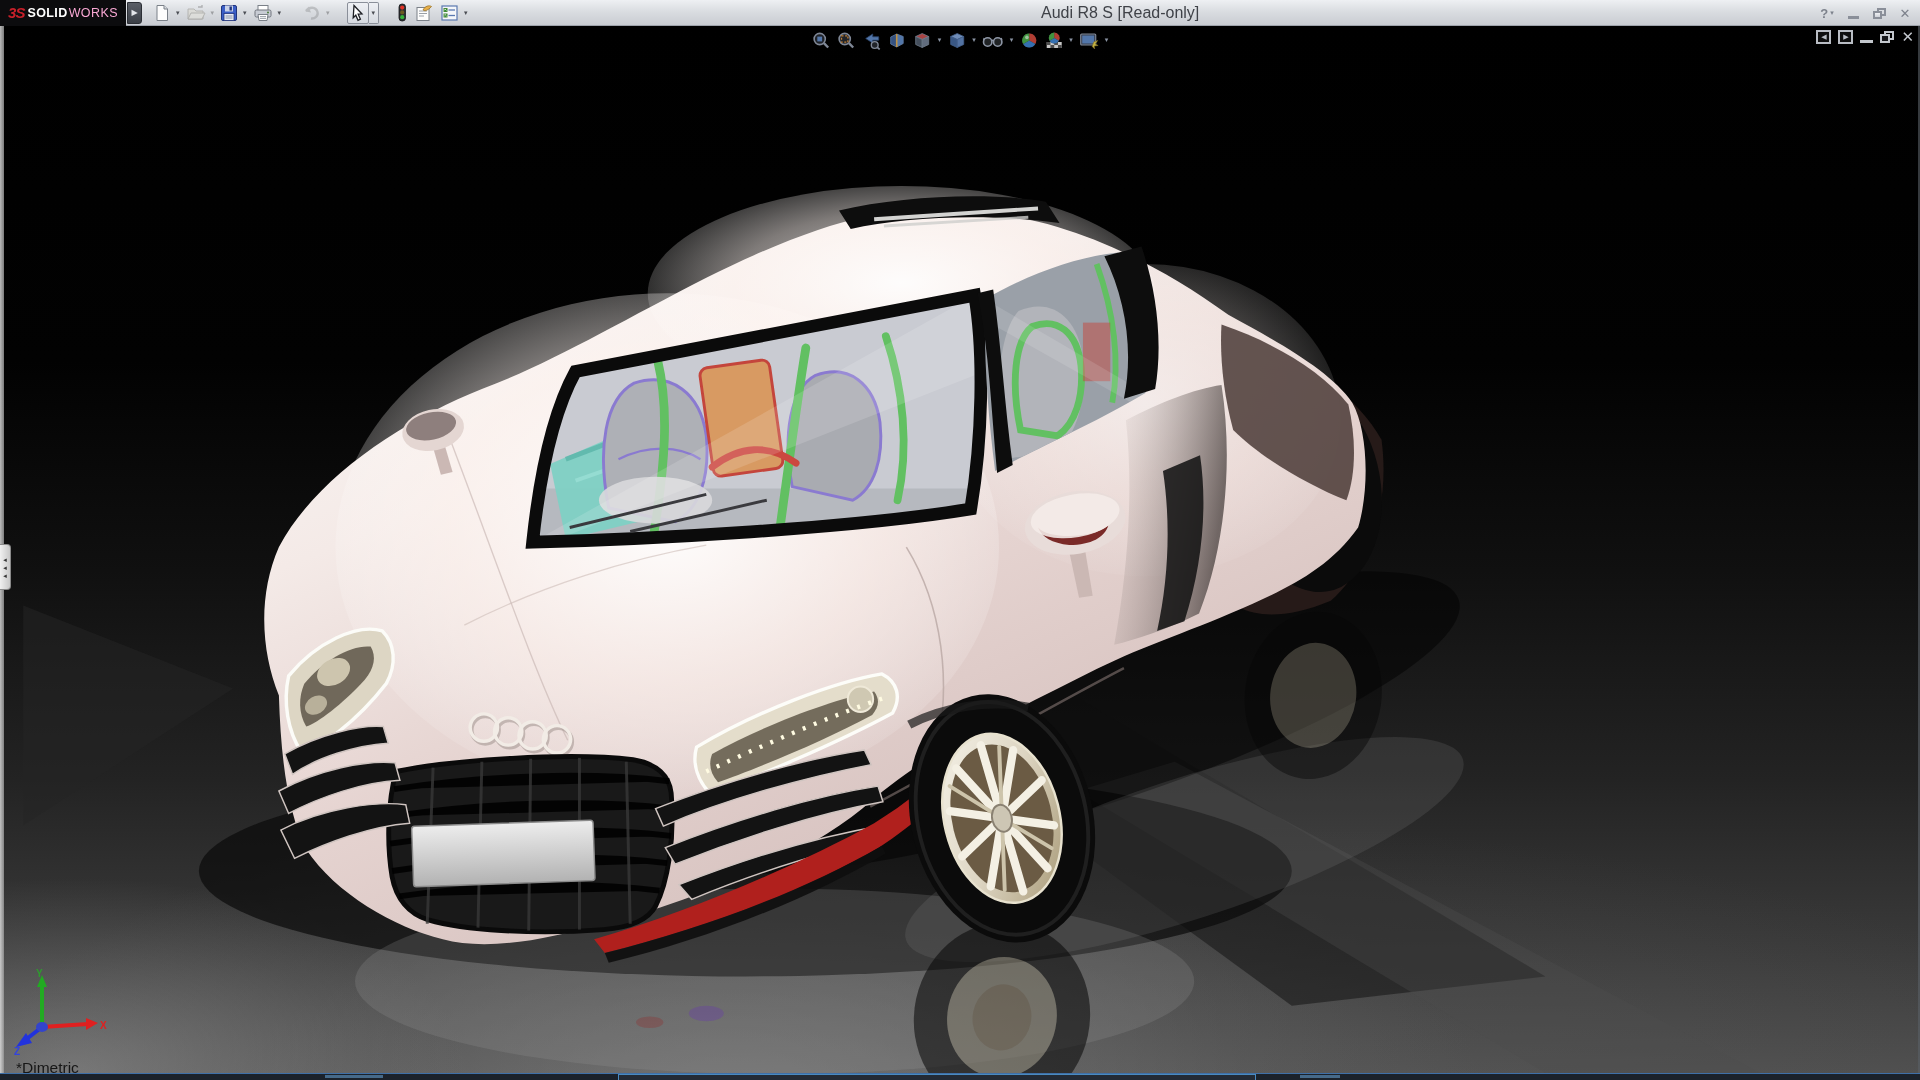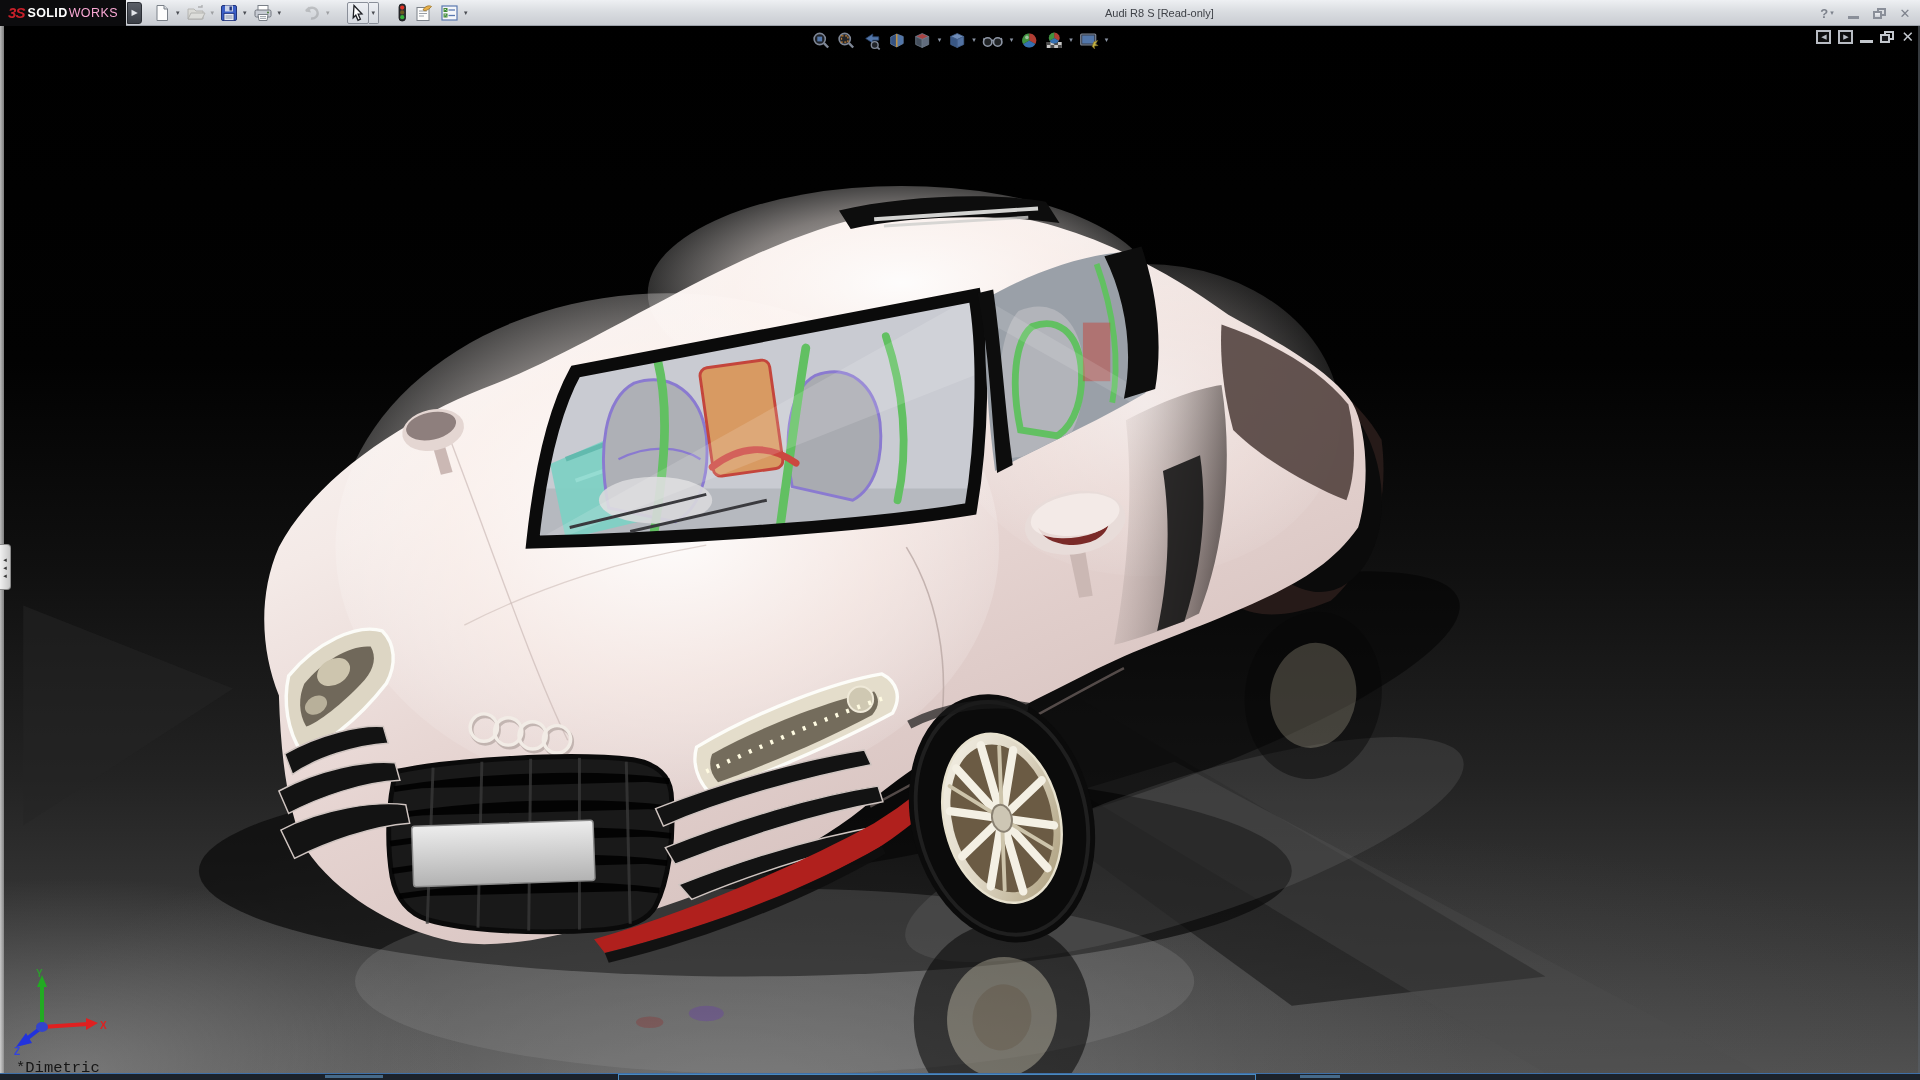--- a/index.html
+++ b/index.html
@@ -24,22 +24,22 @@
     border:1px solid #2c2f35; border-radius:0 3px 3px 0; color:#e4e6ea; font-size:8px;
     display:flex; align-items:center; justify-content:center; cursor:pointer;}
   .tb-group{display:flex; align-items:center; margin-left:6px;}
   .tb-btn{height:22px; padding:0 2px; display:flex; align-items:center; border:1px solid transparent; border-radius:2px;}
   .tb-caret{font-size:7px; color:#4a4d53; margin:0 3px 0 2px;}
   .disabled{opacity:.42; filter:grayscale(70%);}
   .pressed{background:linear-gradient(180deg,#eef0f4,#d6dae0); border:1px solid #8a8f99; border-radius:2px;}
   .pressed-caret{border:1px solid #8a8f99; border-left:none; border-radius:0 2px 2px 0;
     height:22px; display:flex; align-items:center; padding:0 3px; background:linear-gradient(180deg,#eef0f4,#d6dae0);}
   .tb-sep{width:14px;}
-  .win-title{position:absolute; left:1105px; top:0; height:26px; display:flex; align-items:center;
-    font-size:11px; color:var(--title-text);}
+  .win-title{position:absolute; left:1041px; top:0; height:26px; display:flex; align-items:center;
+    font-size:16px; color:var(--title-text);}
   .title-controls{position:absolute; right:4px; top:0; height:26px; display:flex; align-items:center; gap:4px;}
   .tc-btn{min-width:22px; height:20px; display:flex; align-items:center; justify-content:center;
     color:#7d828c; font-size:13px; font-weight:700; cursor:pointer; border-radius:2px;}
   .tc-help{display:flex; align-items:center; gap:2px;}
   .tc-min-bar{width:11px; height:3px; background:#8a8f99; margin-top:8px;}
   .tc-restore{position:relative; width:13px; height:11px;}
   .tc-restore .r1{position:absolute; right:0; top:0; width:9px; height:8px; border:2px solid #8a8f99;}
   .tc-restore .r2{position:absolute; left:0; bottom:0; width:9px; height:8px; border:2px solid #8a8f99; background:linear-gradient(180deg,#eef0f3,#cfd2d8);}
 
   
@@ -68,21 +68,21 @@
   .vp-controls{position:absolute; top:4px; right:6px; display:flex; align-items:center; gap:7px; z-index:10;}
   .vpc-btn{display:flex; align-items:center; justify-content:center; cursor:pointer;}
   .vpc-pane{width:15px; height:14px; border:2px solid #b9bdc4; display:flex; align-items:center; justify-content:center;
     color:#b9bdc4; font-size:7px; background:rgba(255,255,255,.06);}
   .vpc-min{width:13px; height:3px; background:#c3c7cd; margin-top:9px;}
   .vpc-restore{position:relative; width:14px; height:12px;}
   .vpc-restore .r1{position:absolute; right:0; top:0; width:10px; height:9px; border:2px solid #c3c7cd;}
   .vpc-restore .r2{position:absolute; left:0; bottom:0; width:10px; height:9px; border:2px solid #c3c7cd; background:#15161a;}
   .vpc-close{color:#c3c7cd; font-size:15px; font-weight:700; line-height:14px;}
 
-  .view-name{position:absolute; left:16px; bottom:-4px; color:#161616; font-size:15.5px; z-index:4;font-family:Liberation Mono, monospace;}
+  .view-name{position:absolute; left:16px; bottom:-4px; color:#161616; font-size:15.5px; z-index:4;}
   .triad{position:absolute; left:12px; bottom:18px; z-index:4;}
 
   .car-stage{position:absolute; inset:0;}
 
   
   .statusbar{position:absolute; bottom:0; left:0; width:1920px; height:7px; background:var(--statusbar-bg);
     border-top:1px solid var(--accent-blue); z-index:40;}
   .sb-pane{position:absolute; top:0; height:6px; border:1px solid #4a8ac0; border-bottom:none; background:#232b36;}
   .sb-pane.p1{left:618px; width:638px;}
   .sb-seg{position:absolute; top:1px; height:3px; background:#6aa6d8; opacity:.55;}

